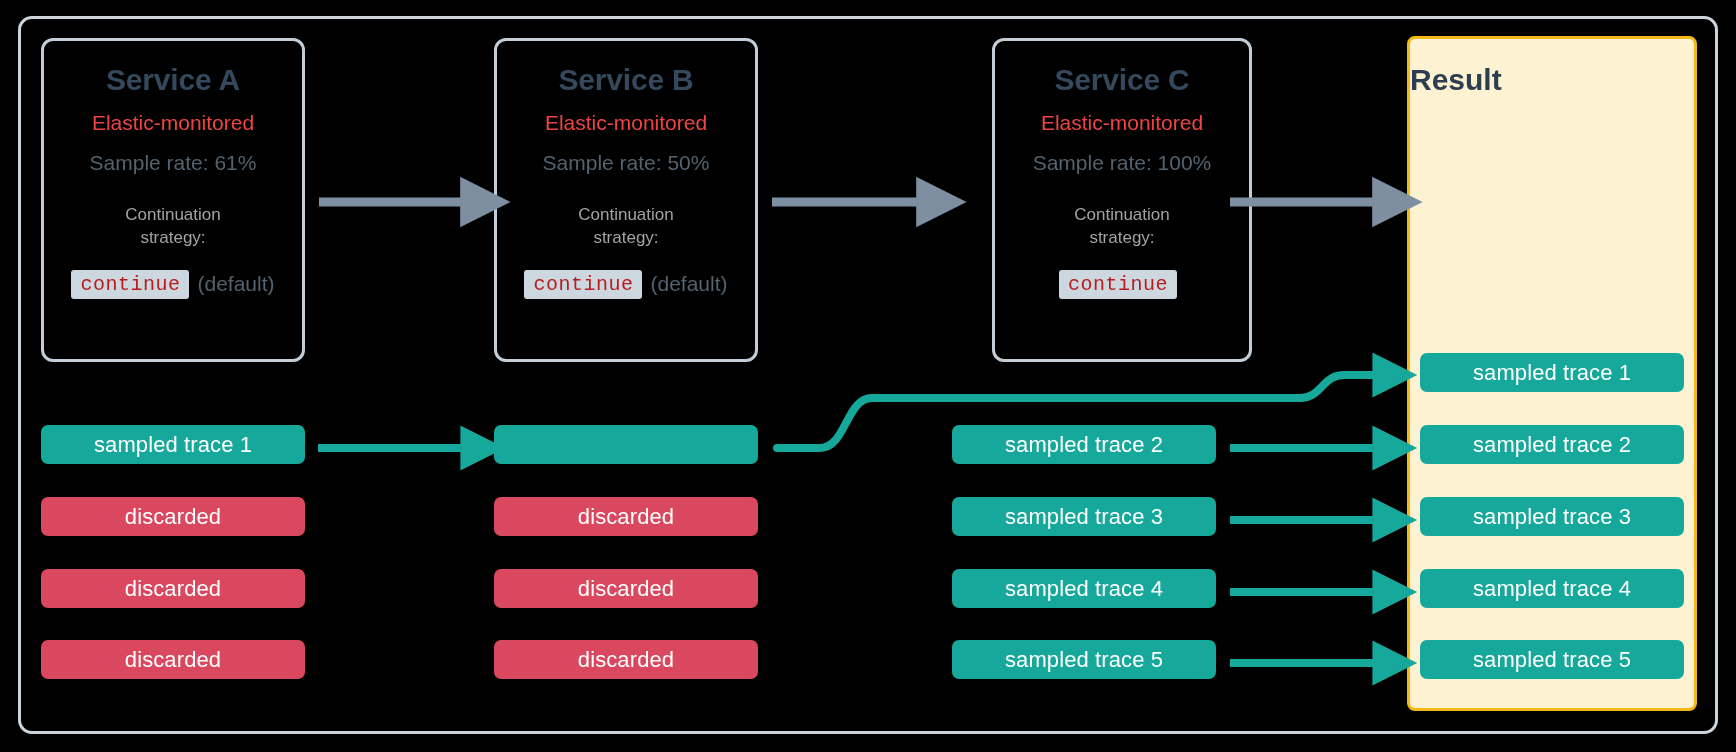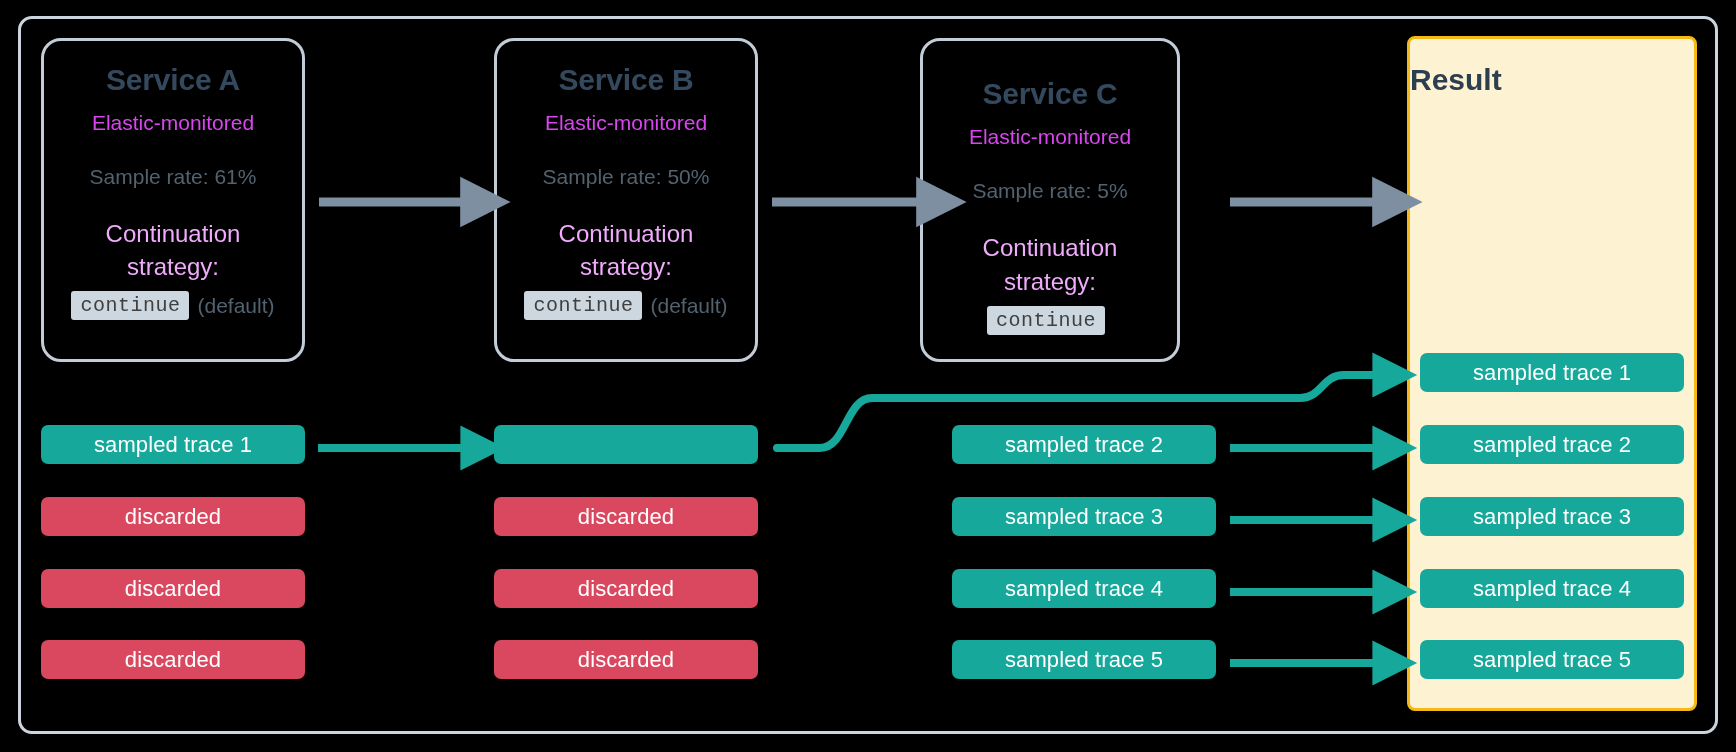--- a/index.html
+++ b/index.html
@@ -30,67 +30,67 @@
     border: 3px solid #ccd5de;
     border-radius: 14px;
     background: transparent;
   }
 
   
   .service-box {
     position: absolute;
     box-sizing: border-box;
     border: 3px solid #c3cdd7;
-    border-radius: 20px;
+    border-radius: 12px;
     background: transparent;
     top: 38px;
     height: 324px;
     display: flex;
     flex-direction: column;
     align-items: center;
     padding: 16px 10px 10px 10px;
   }
   .service-title {
     font-size: 30px;
     font-weight: bold;
     color: #34495d;
     letter-spacing: -0.2px;
     margin: 6px 0 14px 0;
     text-align: center;
   }
   .service-sub {
     font-size: 21px;
-    color: #d946ef;
-    text-align: center;
-    margin-bottom: 30px;
+    color: #ef4444;
+    text-align: center;
+    margin-bottom: 16px;
   }
   .service-rate {
     font-size: 21px;
     color: #53626f;
     text-align: center;
     margin-bottom: 28px;
   }
   .service-strategy-label {
-    font-size: 24px;
-    color: #f0abfc;
+    font-size: 17px;
+    color: #a3a3a3;
     text-align: center;
     line-height: 1.38;
-    margin-bottom: 8px;
+    margin-bottom: 20px;
   }
   .strategy-line {
     display: flex;
     align-items: center;
     justify-content: center;
     gap: 8px;
     white-space: nowrap;
   }
   .code-chip {
     display: inline-block;
     background: #ccd7e0;
-    color: #404040;
+    color: #b91c1c;
     font-family: "Liberation Mono", monospace;
     font-size: 20px;
     letter-spacing: 0.5px;
     padding: 3px 9px;
     border-radius: 3px;
   }
   .default-note {
     font-size: 21px;
     color: #53626f;
   }
@@ -170,24 +170,24 @@
     <div class="service-strategy-label">
       <div>Continuation</div>
       <div>strategy:</div>
     </div>
     <div class="strategy-line">
       <span class="code-chip">continue</span>
       <span class="default-note">(default)</span>
     </div>
   </div>
 
-  <div class="service-box" style="left:920px; width:260px;justify-content:center;">
+  <div class="service-box" style="left:992px; width:260px;">
     <div class="service-title">Service C</div>
     <div class="service-sub">Elastic-monitored</div>
-    <div class="service-rate">Sample rate: 5%</div>
+    <div class="service-rate">Sample rate: 100%</div>
     <div class="service-strategy-label">
       <div>Continuation</div>
       <div>strategy:</div>
     </div>
     <div class="strategy-line">
       <span class="code-chip">continue</span>
       <span class="default-note"></span>
     </div>
   </div>
 

